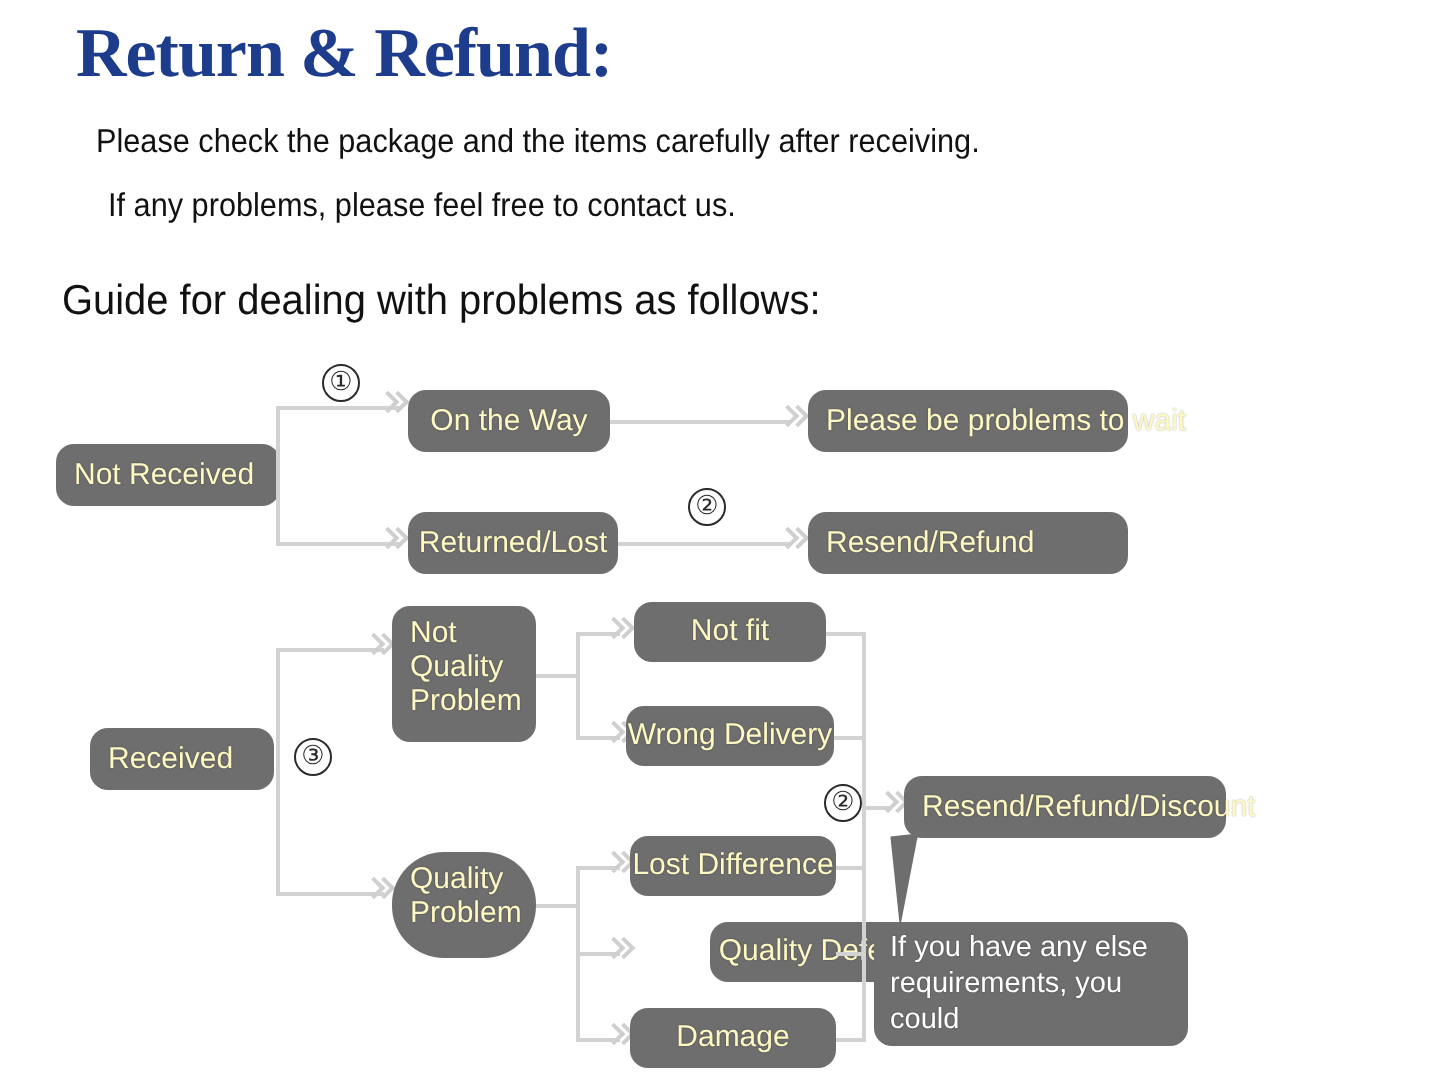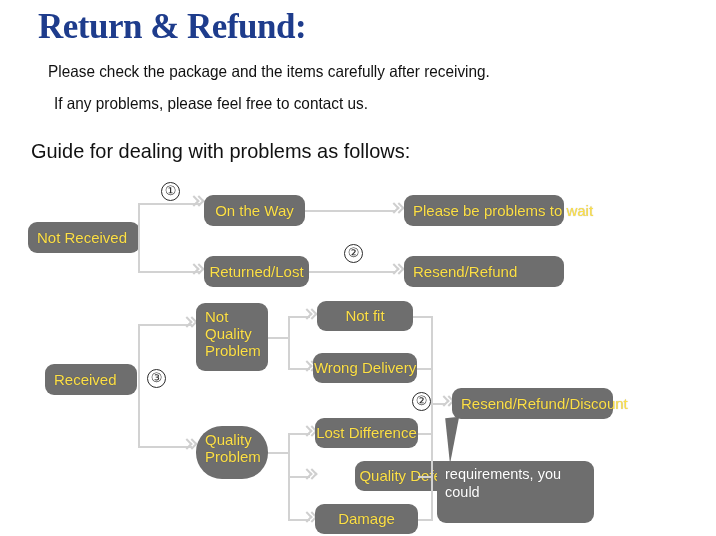--- a/index.html
+++ b/index.html
@@ -53,21 +53,21 @@
     white-space: nowrap;
     transform: scaleX(0.95);
     transform-origin: left center;
   }
 
   
   .node {
     position: absolute;
     background: #6e6e6e;
     border-radius: 9px;
-    color: #fde047;
+    color: #fef9c3;
     font-family: "Liberation Sans", sans-serif;
     font-size: 15px;
     line-height: 18px;
     display: flex;
     align-items: center;
     box-sizing: border-box;
     padding: 0 9px;
     white-space: nowrap;
     text-shadow: 0 0 1px rgba(0,0,0,0.35);
   }
@@ -239,16 +239,17 @@
 
   <div class="hline" style="left:431px; top:403px; width:14px;"></div>
   <div class="arrow" style="left:440px; top:396px;"></div>
 
   <div class="stepnum" style="left:412px; top:392px;">②</div>
 
   <div class="node" style="left:452px; top:388px; width:161px; height:31px;">Resend/Refund/Discount</div>
 
   <div id="callout-tail"></div>
   <div id="callout">
+    <div>If you have any else</div>
     <div>requirements, you could</div>
   </div>
 
 </div>
 
 </body></html>

